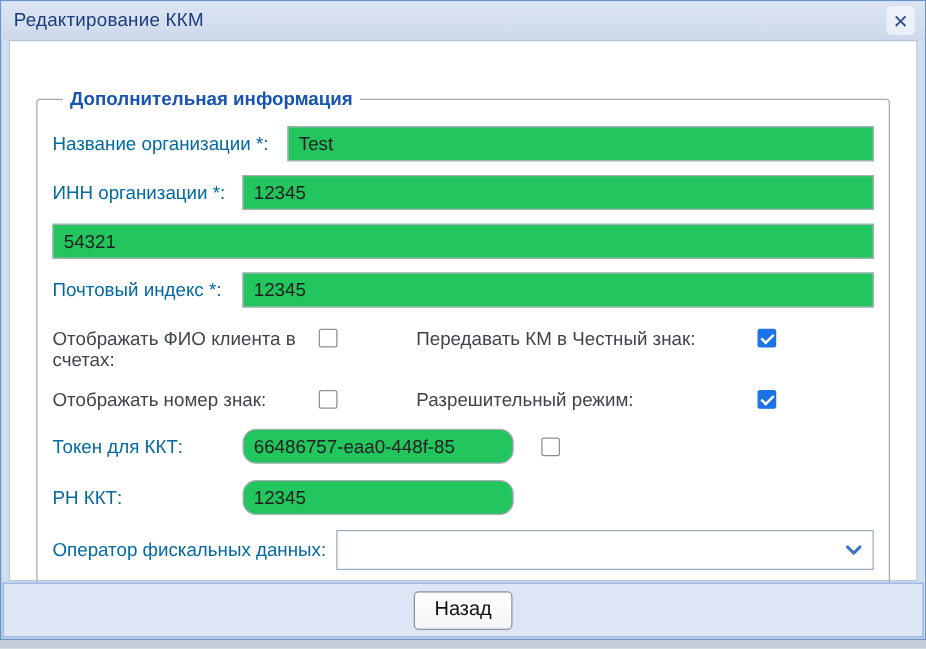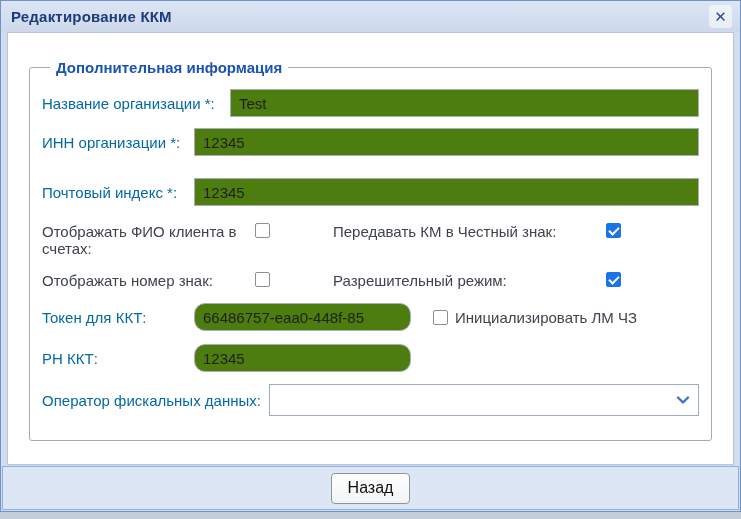--- a/index.html
+++ b/index.html
@@ -16,37 +16,37 @@
     background: #d2ddee;
     border: 1px solid #6a94c9;
   }
   .titlebar {
     height: 31px;
     display: flex; align-items: center;
     padding: 0 8px 0 10px;
     background: linear-gradient(#dce5f4, #cdd9eb);
   }
   .title {
-    font-size: 15px; font-weight: bold; color: #1d3c7c;
+    font-size: 15px; font-weight: normal; color: #1d3c7c;
     letter-spacing: 0.2px;
   }
   .close-btn {
     margin-left: auto;
     width: 23px; height: 23px;
     border-radius: 4px;
     background: rgba(255,255,255,0.55);
     display: flex; align-items: center; justify-content: center;
     font-size: 15px; font-weight: bold; color: #2c4d85;
     cursor: pointer;
   }
   .panel {
     position: absolute; left: 6px; right: 6px; top: 31px; bottom: 46px;
     background: #ffffff;
     border: 1px solid #b5c6dc;
-    padding: 26px 21px 0 21px;
+    padding: 38px 21px 0 21px;
   }
   fieldset {
     border: 1px solid #a6abb2;
     border-radius: 3px;
     padding: 2px 12px 24px 12px;
   }
   legend {
     margin-left: 8px;
     padding: 0 6px;
     font-size: 15px; font-weight: bold; color: #1a53b0;
@@ -58,21 +58,21 @@
     font-size: 15px; color: #0369a1;
     white-space: nowrap;
   }
   .frow input {
     flex: 1;
     height: 28px;
     border: 1px solid #a9aeb8;
     font-family: "Liberation Sans", sans-serif;
     font-size: 15px; color: #1f1f1f;
     padding: 0 8px;
-    background: #4d7c0f;
+    background: #22c55e;
     outline: none;
   }
   .frow input.narrow { flex: 0 0 176px; border-radius: 11px; }
   .cbrow {
     display: flex; align-items: flex-start;
     font-size: 15px; color: #3f444c;
   }
   .cbrow .l1 { width: 213px; }
   .cbrow .l2 { margin-left: 63px; width: 273px; }
   .cb {
@@ -143,20 +143,21 @@
         <label style="min-width:188px">Название организации *:</label>
         <input type="text" value="Test" style="">
       </div>
 
       <div class="frow">
         <label>ИНН организации *:</label>
         <input type="text" value="12345" style="">
       </div>
 
       <div class="frow">
+        <input type="text" value="54321" style="">
       </div>
 
       <div class="frow">
         <label>Почтовый индекс *:</label>
         <input type="text" value="12345" style="">
       </div>
 
       <div class="cbrow" style="margin-top:17px">
         <span class="l1">Отображать ФИО клиента в счетах:</span>
         <span class="cb"></span>
@@ -168,21 +169,20 @@
         <span class="l1">Отображать номер знак:</span>
         <span class="cb"></span>
         <span class="l2">Разрешительный режим:</span>
         <span class="cb checked"></span>
       </div>
 
       <div class="frow" style="margin-top:14px">
         <label>Токен для ККТ:</label>
         <input type="text" class="narrow" value="66486757-eaa0-448f-85" style="">
         <span class="cb" style="margin-left:22px"></span>
-        <span class="inline-cb-label">Инициализировать ЛМ ЧЗ</span>
       </div>
 
       <div class="frow" style="margin-top:13px">
         <label>РН ККТ:</label>
         <input type="text" class="narrow" value="12345" style="">
       </div>
 
       <div class="frow" style="margin-top:12px">
         <label style="min-width:226px">Оператор фискальных данных:</label>
         <div class="combo">

